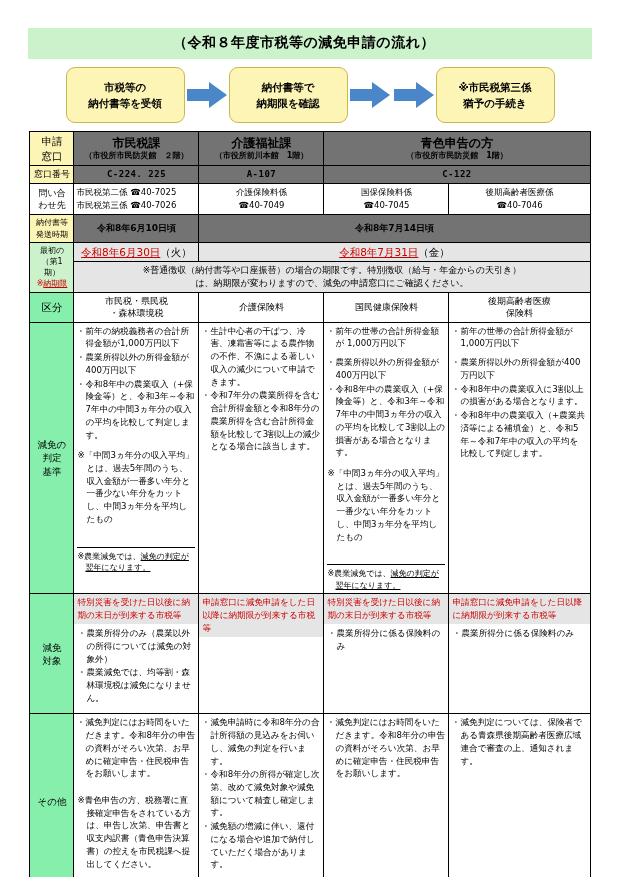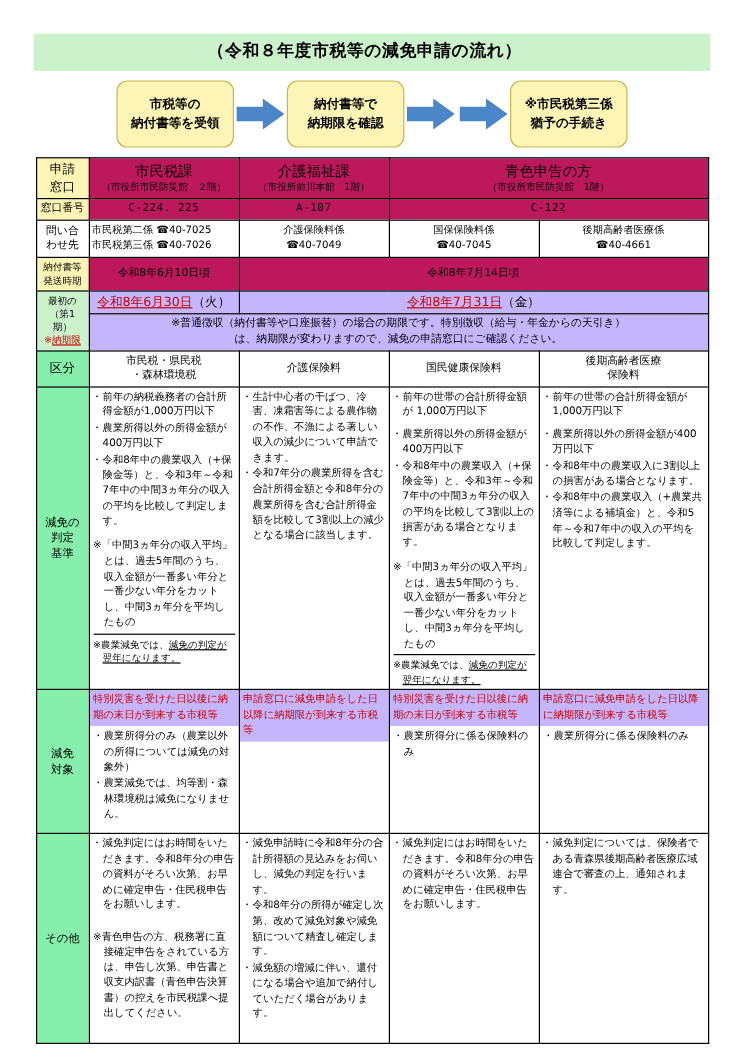--- a/index.html
+++ b/index.html
@@ -28,21 +28,21 @@
 
   
   .flow {
     display: flex;
     align-items: center;
     justify-content: center;
     margin: 8px 24px 0 24px;
     gap: 0px;
   }
   .flow-box {
-    width: 98px;
+    width: 119px;
     min-height: 56px;
     background: #fdf5b6;
     border: 1.2px solid #c9b84a;
     border-radius: 9px;
     display: flex;
     flex-direction: column;
     align-items: center;
     justify-content: center;
     font-size: 10.5px;
     font-weight: bold;
@@ -94,22 +94,22 @@
   .rowlabel {
     background: #fdf5b6;
     text-align: center;
     vertical-align: middle !important;
     font-size: 9px;
     line-height: 1.35;
     padding: 2px 1px;
   }
   .rowlabel-white { background: #86efac; }
   .rowlabel-green { background: #ccf2cc; }
-  .yellow { background: #be185d; }
-  .green  { background: #c4b5fd; }
+  .yellow { background: #737373; font-weight: bold; }
+  .green  { background: #e5e5e5; }
   .white  { background: #ffffff; }
 
   .ctr { text-align: center; vertical-align: middle !important; }
   .mid { vertical-align: middle !important; }
 
   .office-name { font-size: 12px; line-height: 1.3; }
   .office-sub  { font-size: 8px; line-height: 1.3; }
   .mono-num { font-size: 12px; letter-spacing: .5px; font-family: "DejaVu Sans Mono", monospace; }
   .contact-line { font-size: 8.5px; line-height: 1.6; white-space: nowrap; }
   .contact-2l { font-size: 8.5px; line-height: 1.55; text-align: center; }
@@ -139,21 +139,21 @@
     line-height: 1.48;
     padding-left: 9px;
     text-indent: -9px;
     margin-top: 8px;
   }
   .note-sm {
     font-size: 8px;
     line-height: 1.45;
     padding-left: 8px;
     text-indent: -8px;
-    margin-top: 2px;
+    margin-top: 21px;
     padding-top: 3px;
     border-top: 1px solid #000;
   }
   .cell-pad { padding: 3px 4px; }
   .notice-cell {
     font-size: 9.2px;
     line-height: 1.55;
     text-align: center;
     padding: 3px 6px;
   }
@@ -245,21 +245,21 @@
       <td class="white mid">
         <div class="contact-2l">介護保険料係</div>
         <div class="contact-2l">☎40-7049</div>
       </td>
       <td class="white mid">
         <div class="contact-2l">国保保険料係</div>
         <div class="contact-2l">☎40-7045</div>
       </td>
       <td class="white mid">
         <div class="contact-2l">後期高齢者医療係</div>
-        <div class="contact-2l">☎40-4661</div>
+        <div class="contact-2l">☎40-7046</div>
       </td>
     </tr>
 
     <tr>
       <td class="rowlabel" style="font-size:8px">納付書等<br>発送時期</td>
       <td class="yellow ctr date-txt">令和8年6月10日頃</td>
       <td class="yellow ctr date-txt" colspan="3">令和8年7月14日頃</td>
     </tr>
 
     <tr>

